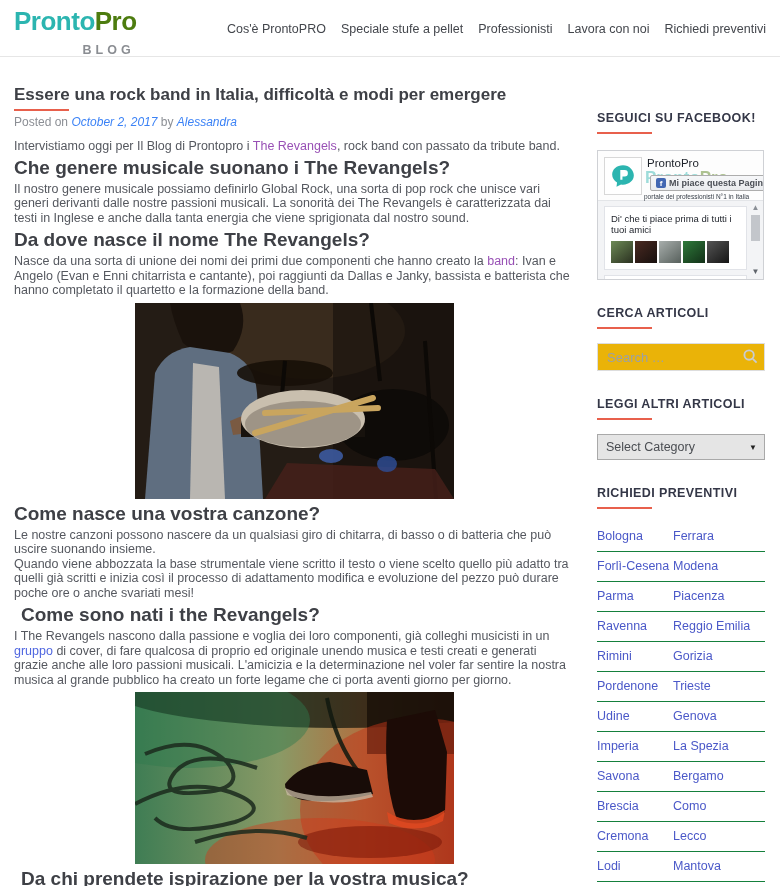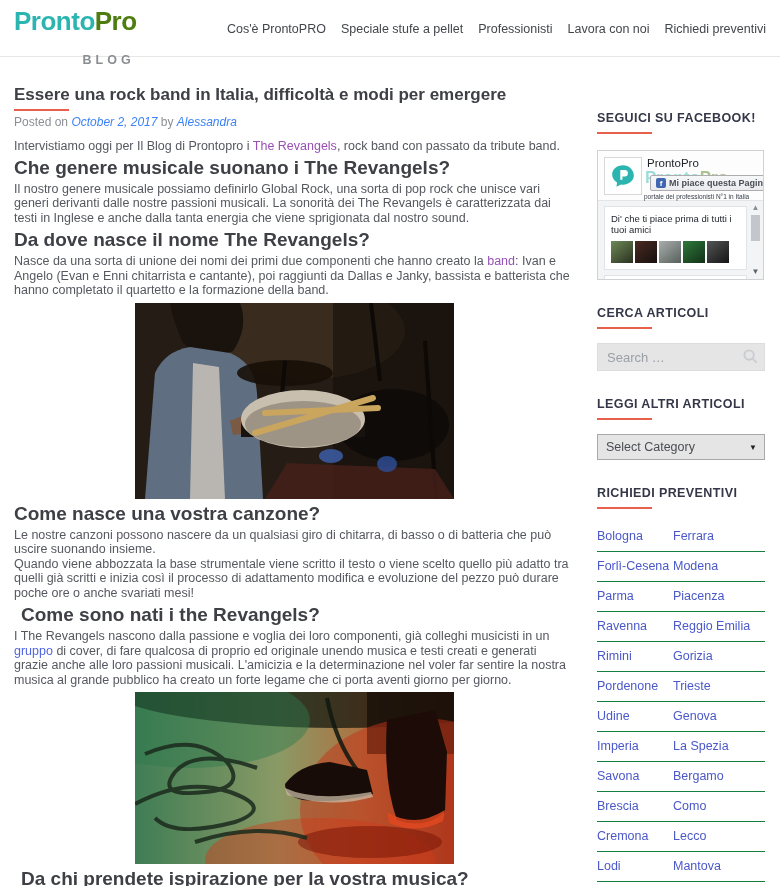--- a/index.html
+++ b/index.html
@@ -9,21 +9,21 @@
 
   
   .site-header { height:57px; background:#fff; border-bottom:1px solid #e6e6e6;
                  display:flex; align-items:flex-start; justify-content:space-between;
                  padding:8px 14px 0 14px; }
   .logo { display:inline-block; line-height:1; }
   .logo-main { font-size:26px; font-weight:bold; letter-spacing:-0.5px; }
   .logo-p1 { color:#2cb5b0; }
   .logo-p2 { color:#4d7c0f; }
   .logo-sub { display:block; text-align:right; font-size:12.5px; font-weight:bold;
-              color:#8a8d92; letter-spacing:4px; margin-top:20px; padding-right:2px; }
+              color:#8a8d92; letter-spacing:4px; margin-top:10px; padding-right:2px; }
   .main-nav { display:flex; gap:15px; margin-top:14px; }
   .main-nav a { font-size:12.5px; color:#43464c; white-space:nowrap; }
 
   
   .page { display:flex; padding:0 15px 0 14px; }
   .main-col { width:560px; margin-right:23px; padding-top:28px; }
   .side-col { width:168px; padding-top:54px; }
 
   
   h1.post-title { font-size:17px; line-height:1.15; font-weight:bold; color:#3e4046; }
@@ -68,21 +68,21 @@
   .t5{background:linear-gradient(140deg,#555,#151515);}
   .fb-foot { margin:0 16px 0 6px; background:#fff; border:1px solid #e1e3e8; padding:5px 6px;
              display:flex; align-items:center; gap:5px; height:40px; }
   .fb-scroll { position:absolute; right:1px; top:52px; bottom:3px; width:13px; }
   .fb-arrow { position:absolute; left:0; width:13px; text-align:center; font-size:8px; color:#8a8f96; }
   .fb-arrow.up { top:0; } .fb-arrow.down { bottom:0; color:#5f646b; }
   .fb-thumb { position:absolute; left:2px; top:12px; width:9px; height:26px; background:#c3c6cb; }
 
   
   .search-wrap { position:relative; margin-top:14px; }
-  .search-input { width:100%; height:28px; border:1px solid #ddd; background:#e5e5e5;
+  .search-input { width:100%; height:28px; border:1px solid #ddd; background:#eab308;
                   font-size:13px; color:#555; padding:0 26px 0 9px;
                   font-family:"Liberation Sans", sans-serif; }
   .search-input::placeholder { color:#9aa0a6; }
   .search-icon { position:absolute; right:7px; top:6px; }
 
   
   .cat-select { margin-top:14px; height:26px; border:1px solid #a9a9a9; background:#e5e5e5;
                 display:flex; align-items:center; justify-content:space-between;
                 padding:0 7px 0 8px; font-size:12.5px; color:#4a4d52; cursor:pointer; }
   .cat-caret { font-size:8px; color:#222; }

